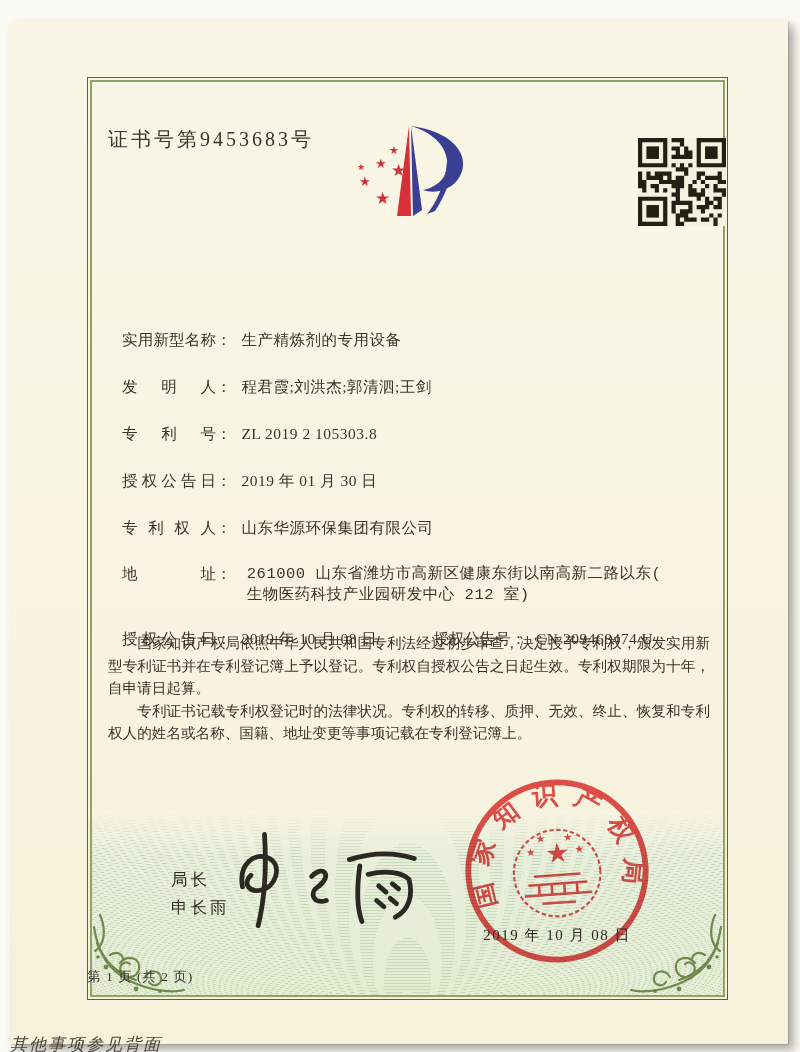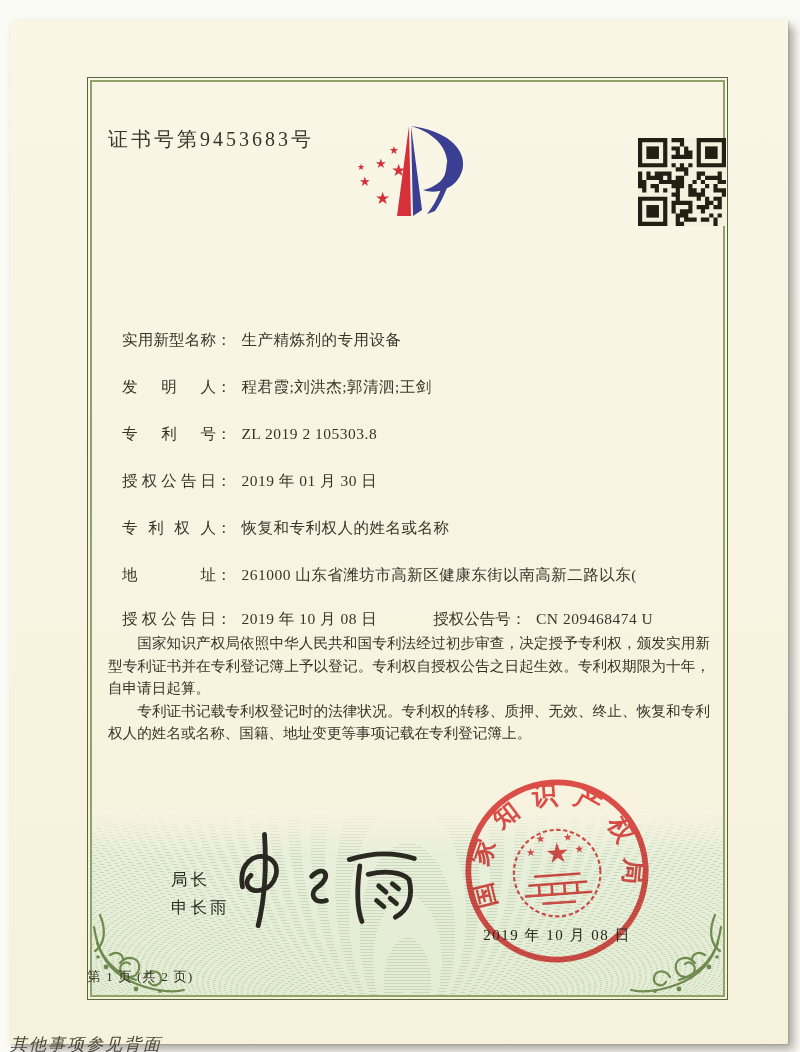--- a/index.html
+++ b/index.html
@@ -36,21 +36,21 @@
 
   .title{position:absolute;left:77px;top:222px;width:641px;text-align:center;
     font-size:36px;font-weight:bold;color:#1c1916;letter-spacing:9px;}
 
   .fields{position:absolute;left:112px;top:309px;width:604px;color:#3a332a;}
   .row{margin-bottom:25px;line-height:22px;font-size:15.5px;white-space:nowrap;}
   .row .lab{display:inline-block;width:94px;text-align:justify;text-align-last:justify;
     vertical-align:top;}
   .row .col{display:inline-block;vertical-align:top;}
   .row .val{display:inline-block;margin-left:6px;letter-spacing:.5px;vertical-align:top;}
-  .row.addr{margin-bottom:22px;}
+  .row.addr{margin-bottom:22px;font-family:Liberation Mono, monospace;}
   .row.addr .val{white-space:normal;line-height:21px;}
   .pair2{margin-left:52px;}
 
   .paragraphs{position:absolute;left:98px;top:612px;width:602px;font-size:14.6px;
     line-height:22.6px;color:#3a332a;text-align:justify;}
   .paragraphs p{margin:0;text-indent:2em;}
 
   .officer{position:absolute;left:118px;top:846px;font-size:16.5px;color:#2e2a22;
     letter-spacing:3px;line-height:28px;}
   .officer div{white-space:nowrap;margin-left:43px;}
@@ -158,26 +158,26 @@
     <div class="row">
       <span class="lab">专利号</span><span class="col">：</span>
       <span class="val">ZL 2019 2 105303.8</span>
     </div>
     <div class="row">
       <span class="lab">授权公告日</span><span class="col">：</span>
       <span class="val">2019 年 01 月 30 日</span>
     </div>
     <div class="row">
       <span class="lab">专利权人</span><span class="col">：</span>
-      <span class="val">恢复和专利权人的姓名或名称</span>
+      <span class="val">山东华源环保集团有限公司</span>
     </div>
     <div class="row addr">
       <span class="lab">地址</span><span class="col">：</span>
       <span class="val"><span>261000 山东省潍坊市高新区健康东街以南高新二路以东(</span><br>
-      </span>
+      <span>生物医药科技产业园研发中心 212 室)</span></span>
     </div>
     <div class="row">
       <span class="lab">授权公告日</span><span class="col">：</span>
       <span class="val">2019 年 10 月 08 日</span>
       <span class="pair2">
         <span>授权公告号</span><span>：</span>
         <span class="val">CN 209468474 U</span>
       </span>
     </div>
   </div>

